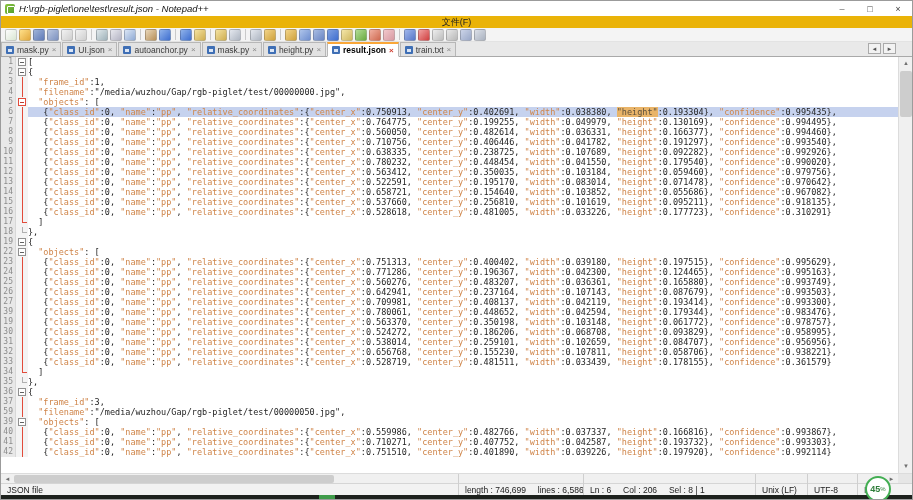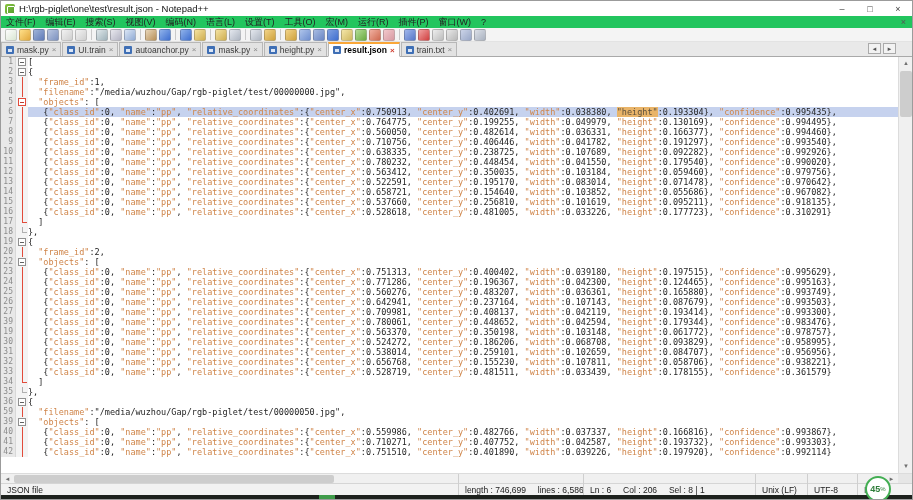--- a/index.html
+++ b/index.html
@@ -1,27 +1,27 @@
 <!DOCTYPE html>
 <html><head>
 <meta charset="utf-8">
 <style>
   * { margin:0; padding:0; box-sizing:border-box; }
   html,body { width:913px; height:500px; background:#777; font-family:"Liberation Sans",sans-serif; }
   .window { position:relative; width:913px; height:500px; background:#fff; border:1px solid #9b9b9b; overflow:hidden; }
 
   
-  .titlebar { position:absolute; left:0; top:0; width:100%; height:15px; background:#ffffff; display:flex; align-items:center; font-size:9.5px; color:#111; }
+  .titlebar { position:absolute; left:0; top:0; width:100%; height:15px; background:#ffffff; display:flex; align-items:center; font-size:9.5px; color:#111;font-style:italic; }
   .app-icon { width:10px; height:10px; margin:0 4px 0 4px; background:linear-gradient(135deg,#8dc63f,#4e9a2e); border-radius:2px; position:relative; flex:0 0 auto; }
   .app-icon::after { content:""; position:absolute; left:2px; top:2px; width:6px; height:6px; border:1px solid #fff; border-radius:1px; }
   .title-text { flex:1; white-space:nowrap; overflow:hidden; }
   .winbtn { width:28px; height:14px; display:flex; align-items:center; justify-content:center; color:#444; font-size:9px; cursor:default; }
 
   
-  .menubar { position:absolute; left:0; top:15px; width:100%; height:12px; background:#22c55e; display:flex; align-items:center; font-size:9px; color:#222; }
+  .menubar { position:absolute; left:0; top:15px; width:100%; height:12px; background:#eab308; display:flex; align-items:center; font-size:9px; color:#222;flex-direction:column; }
   .menu-item { padding:0 5px; white-space:nowrap; }
   .menu-spacer { flex:1; }
   .menu-close { padding:0 6px; color:#555; font-size:9px; }
 
   
   .toolbar { position:absolute; left:0; top:27px; width:100%; height:14px; background:#f4f4f4; display:flex; align-items:center; padding-left:3px; border-bottom:1px solid #e3e3e3; }
   .tbico { width:12px; height:12px; border-radius:2px; margin:0 1px; border:1px solid rgba(120,120,120,.35); flex:0 0 auto; }
   .tbsep { width:1px; height:11px; background:#c9c9c9; margin:0 3px; flex:0 0 auto; }
 
   
@@ -153,21 +153,21 @@
     </div>
 
   <div class="tabbar" id="tabbar">
     <span class="tab">
         <span class="ficon"></span>
         <span>mask.py</span>
         <span class="tclose">×</span>
       </span>
       <span class="tab">
         <span class="ficon"></span>
-        <span>UI.train</span>
+        <span>UI.json</span>
         <span class="tclose">×</span>
       </span>
       <span class="tab">
         <span class="ficon"></span>
         <span>autoanchor.py</span>
         <span class="tclose">×</span>
       </span>
       <span class="tab">
         <span class="ficon"></span>
         <span>mask.py</span>
@@ -326,27 +326,20 @@
           <pre class="txt"><span class="p">},</span></pre>
         </div>
         <div class="row">
           <span class="num">19</span>
           <span class="fold">
             <i class="fb gray"></i>
           </span>
           <pre class="txt"><span class="p">{</span></pre>
         </div>
         <div class="row">
-          <span class="num">20</span>
-          <span class="fold">
-            <i class="fv"></i>
-          </span>
-          <pre class="txt"><span class="p">  </span><span class="k">"frame_id"</span><span class="p">:2,</span></pre>
-        </div>
-        <div class="row">
           <span class="num">22</span>
           <span class="fold">
             <i class="fb gray"></i>
           </span>
           <pre class="txt"><span class="p">  </span><span class="k">"objects"</span><span class="p">: [</span></pre>
         </div>
         <div class="row">
           <span class="num">23</span>
           <span class="fold">
             <i class="fv"></i>
@@ -438,20 +431,27 @@
             <i class="fc-h gray"></i>
           </span>
           <pre class="txt"><span class="p">},</span></pre>
         </div>
         <div class="row">
           <span class="num">36</span>
           <span class="fold">
             <i class="fb gray"></i>
           </span>
           <pre class="txt"><span class="p">{</span></pre>
+        </div>
+        <div class="row">
+          <span class="num">37</span>
+          <span class="fold">
+            <i class="fv"></i>
+          </span>
+          <pre class="txt"><span class="p">  </span><span class="k">"frame_id"</span><span class="p">:3,</span></pre>
         </div>
         <div class="row">
           <span class="num">59</span>
           <span class="fold">
             <i class="fv"></i>
           </span>
           <pre class="txt"><span class="p">  </span><span class="k">"filename"</span><span class="p">:</span><span class="v">"/media/wuzhou/Gap/rgb-piglet/test/00000050.jpg"</span><span class="p">,</span></pre>
         </div>
         <div class="row">
           <span class="num">39</span>

